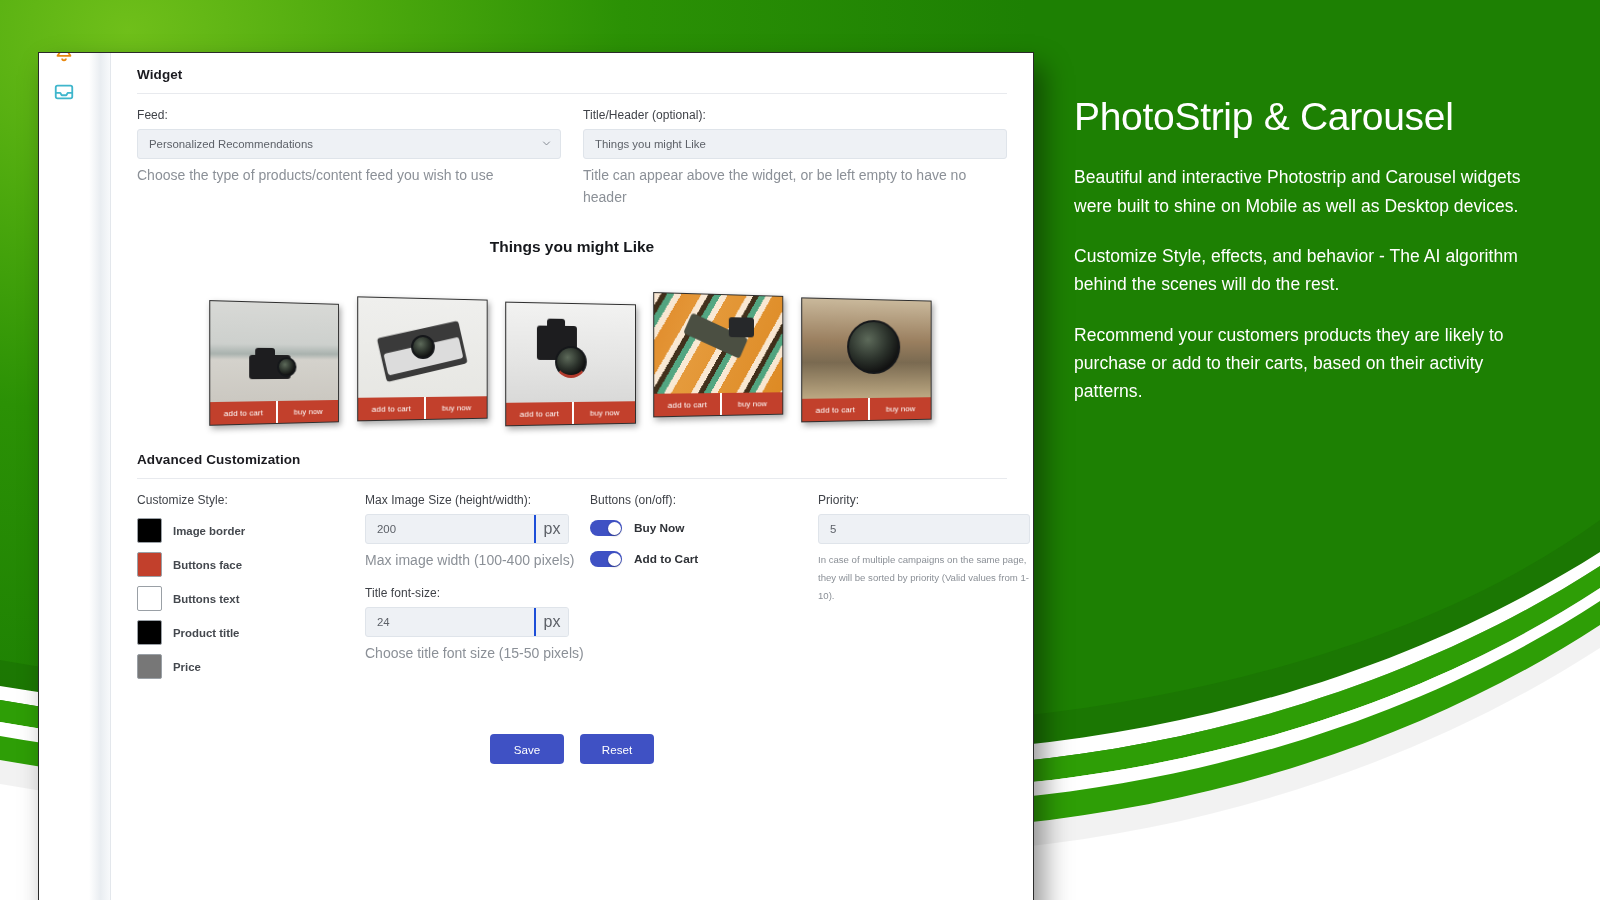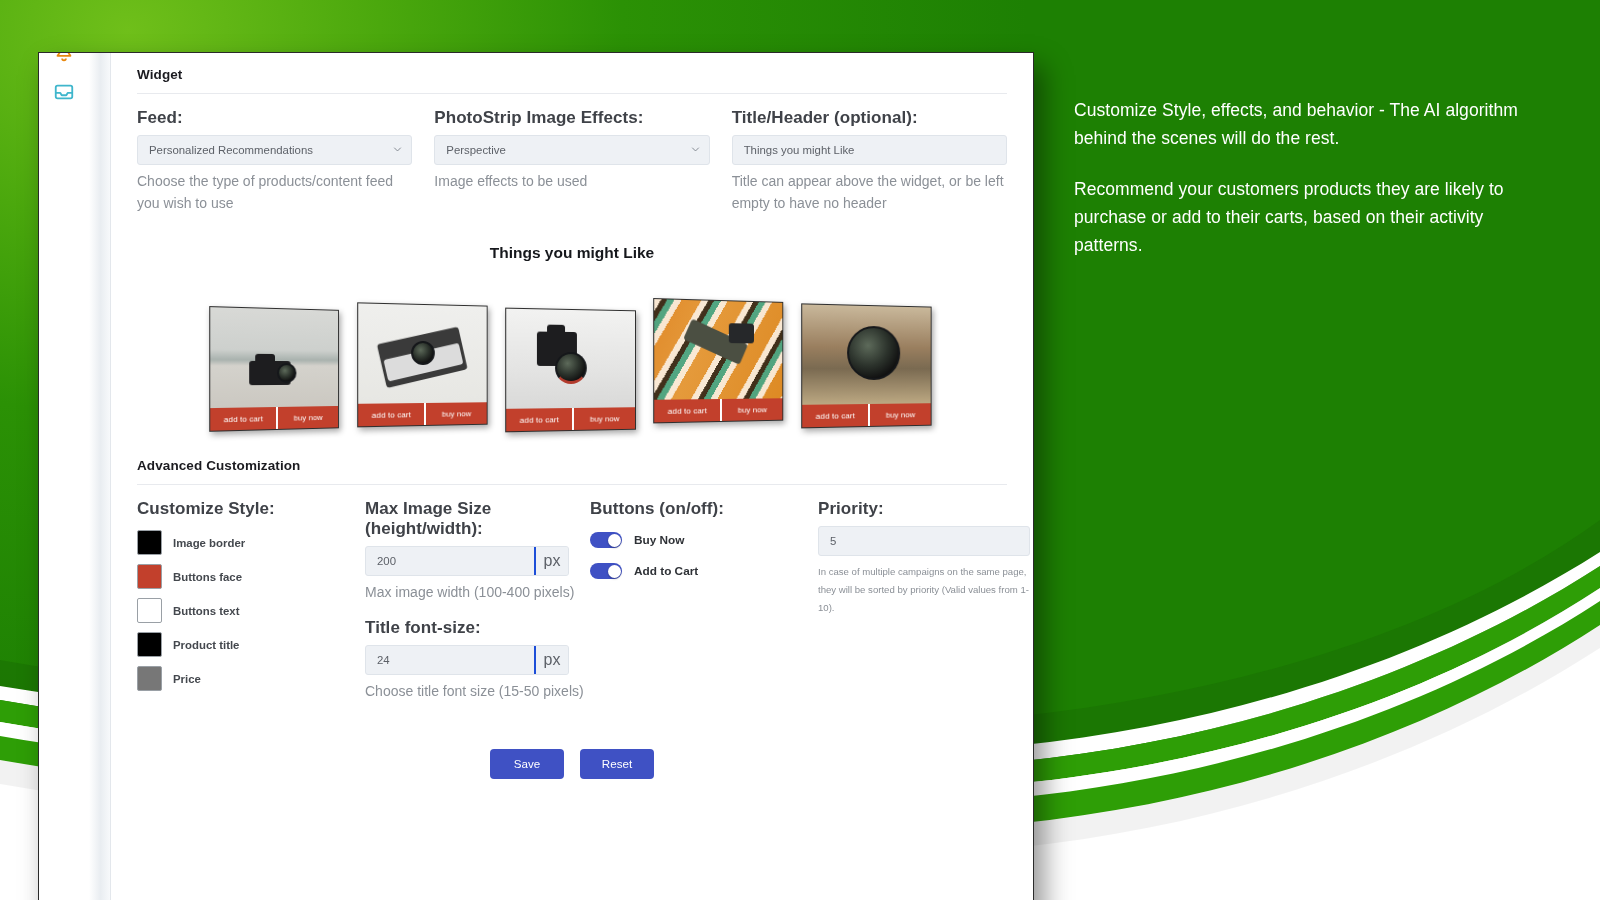--- a/index.html
+++ b/index.html
@@ -66,21 +66,21 @@
     font-size: 13.5px; font-weight: bold; color: #1b1b20;
     letter-spacing: .1px;
     padding-bottom: 11px;
   }
   .rule { height: 1px; background: #e8eaee; width: 100%; }
 
   
   .form-row { display: flex; gap: 22px; padding-top: 14px; }
   .fcol { flex: 1 1 0; min-width: 0; }
   .flabel {
-    font-size: 17px; color: #3f4248; font-weight: bold;
+    font-size: 12px; color: #3f4248; font-weight: normal;
     margin-bottom: 7px; letter-spacing: .05px;
   }
   .fieldbox {
     height: 30px;
     background: #eef1f5;
     border: 1px solid #dfe4ea;
     border-radius: 3px;
     display: flex; align-items: center;
     padding: 0 11px;
     font-size: 11.4px; color: #5d6168;
@@ -297,30 +297,20 @@
         <div class="flabel">Feed:</div>
         <div class="fieldbox select">
           <span>Personalized Recommendations</span>
           <svg class="chev" viewBox="0 0 12 12">
             <path d="M2 4.5 L6 8.5 L10 4.5" fill="none" stroke="#7b8089" stroke-width="1.2" stroke-linecap="round" stroke-linejoin="round"></path>
           </svg>
         </div>
         <div class="hint">Choose the type of products/content feed you wish to use</div>
       </div>
 
-      <div class="fcol">
-        <div class="flabel">PhotoStrip Image Effects:</div>
-        <div class="fieldbox select">
-          <span>Perspective</span>
-          <svg class="chev" viewBox="0 0 12 12">
-            <path d="M2 4.5 L6 8.5 L10 4.5" fill="none" stroke="#7b8089" stroke-width="1.2" stroke-linecap="round" stroke-linejoin="round"></path>
-          </svg>
-        </div>
-        <div class="hint">Image effects to be used</div>
-      </div>
 
       <div class="fcol">
         <div class="flabel">Title/Header (optional):</div>
         <div class="fieldbox">
           <span>Things you might Like</span>
         </div>
         <div class="hint">Title can appear above the widget, or be left empty to have no header</div>
       </div>
     </div>
 
@@ -474,15 +464,17 @@
 
     <div class="btn-row">
       <button class="btn">Save</button>
       <button class="btn">Reset</button>
     </div>
 
   </div>
 </div>
 
 <div id="promo">
+  <h1>PhotoStrip &amp; Carousel</h1>
+  <p class="promo-p">Beautiful and interactive Photostrip and Carousel widgets were built to shine on Mobile as well as Desktop devices.</p>
   <p class="promo-p">Customize Style, effects, and behavior - The AI algorithm behind the scenes will do the rest.</p>
   <p class="promo-p">Recommend your customers products they are likely to purchase or add to their carts, based on their activity patterns.</p>
 </div>
 
 </body></html>

